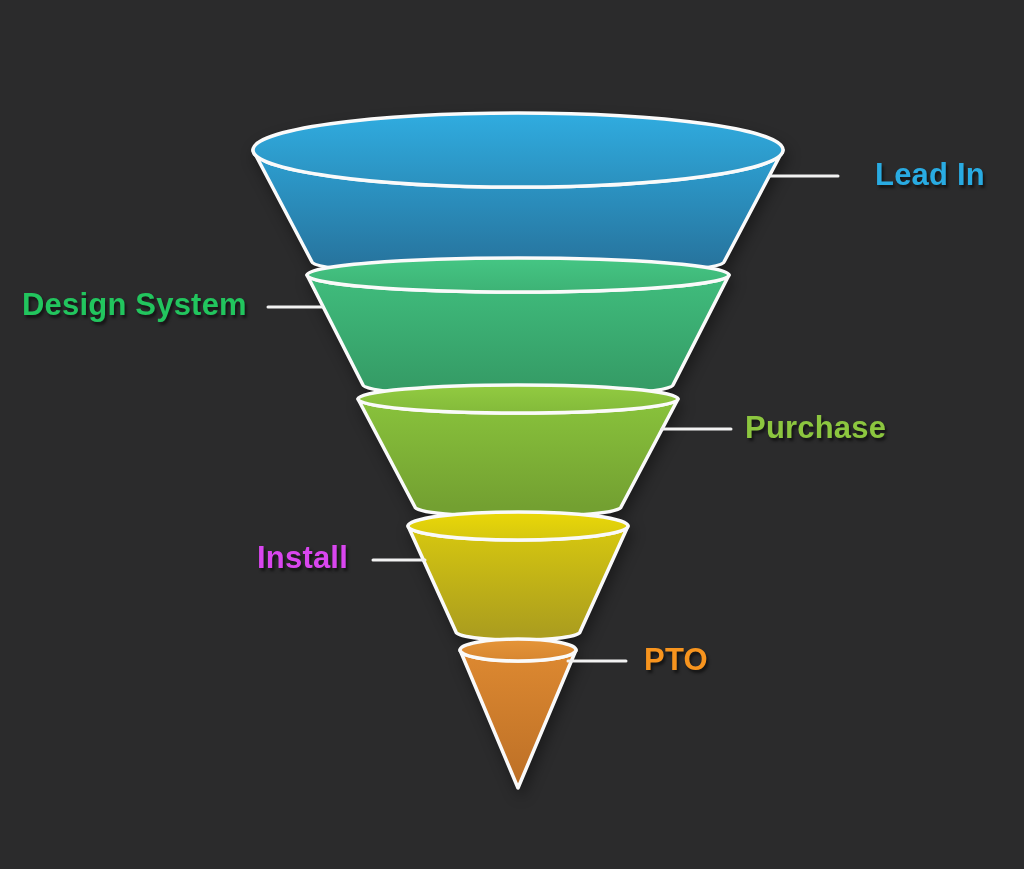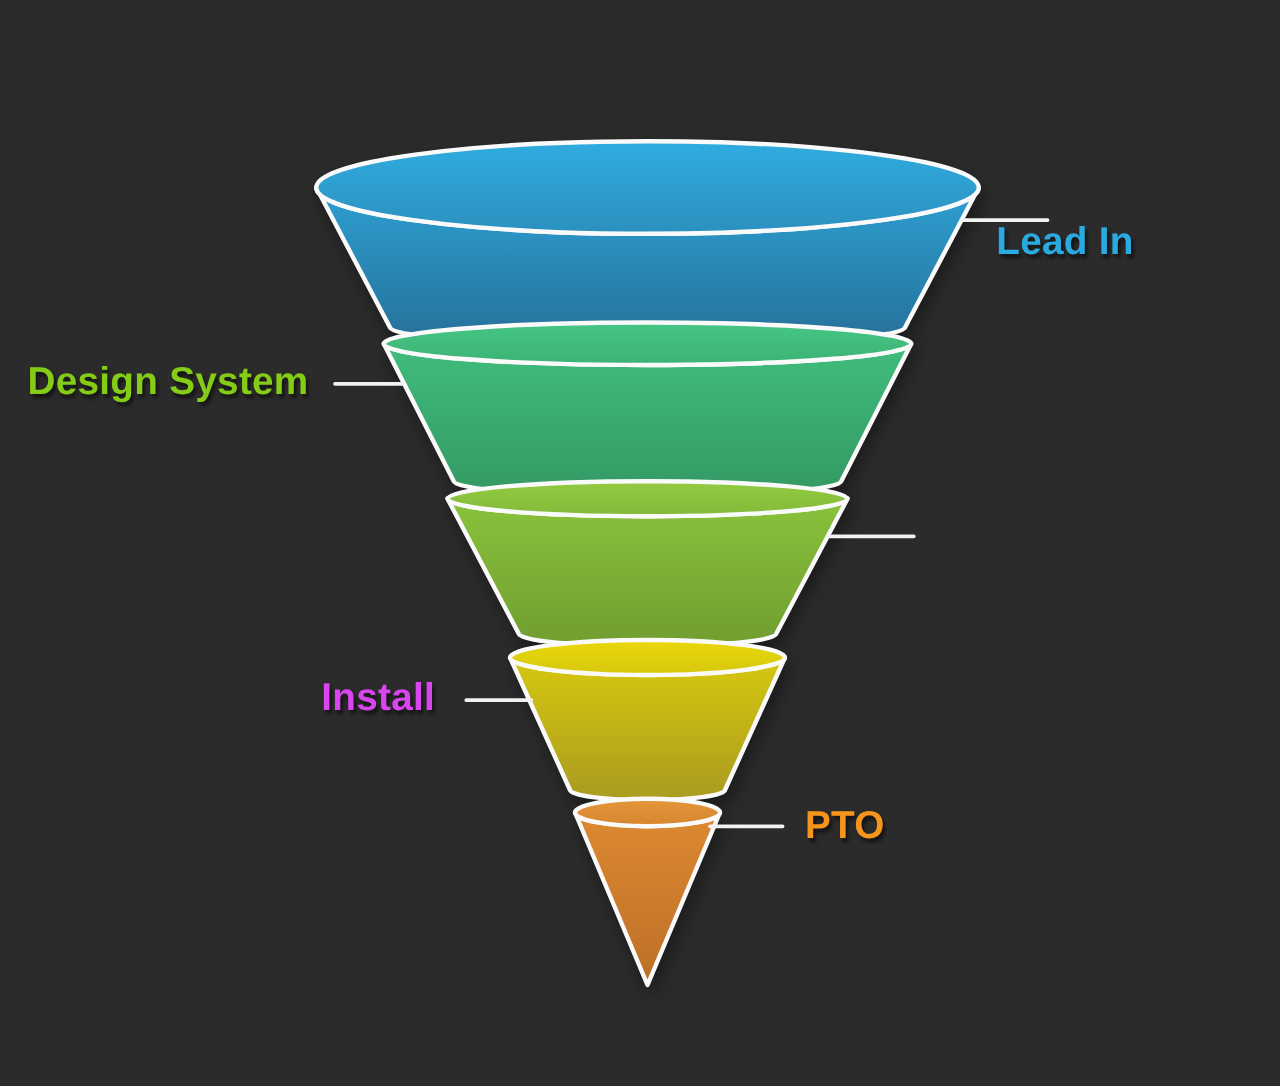--- a/index.html
+++ b/index.html
@@ -16,21 +16,21 @@
   .leader{stroke:#F2F2F2;stroke-width:3;stroke-linecap:round;}
   .stage-label{
     position:absolute;
     transform:translateY(-52%);
     font-size:31px;
     font-weight:bold;
     letter-spacing:0.2px;
     white-space:nowrap;
     text-shadow:2px 3px 3px rgba(0,0,0,0.55);
   }
-  .label-0{left:797px;top:176px;margin-top:18px;}
+  .label-0{left:875px;top:176px;}
   .label-1{left:22px; top:306px;}
   .label-2{left:745px;top:429px;}
   .label-3{left:257px;top:559px;}
   .label-4{left:644px;top:661px;}
 </style>
 </head>
 <body>
 
 <div class="canvas">
 
@@ -92,17 +92,18 @@
     <g>
       <line class="leader" x1="770" y1="176" x2="838" y2="176"></line>
       <line class="leader" x1="268" y1="307" x2="322" y2="307"></line>
       <line class="leader" x1="662" y1="429" x2="731" y2="429"></line>
       <line class="leader" x1="373" y1="560" x2="425" y2="560"></line>
       <line class="leader" x1="568" y1="661" x2="626" y2="661"></line>
     </g>
   </svg>
 
   <div class="stage-label label-0" style="color: rgb(41, 171, 226);">Lead In</div>
-  <div class="stage-label label-1" style="color: #84cc16;">Design System</div>
+  <div class="stage-label label-1" style="color: #22c55e;">Design System</div>
+  <div class="stage-label label-2" style="color: rgb(140, 198, 63);">Purchase</div>
   <div class="stage-label label-3" style="color: #d946ef;">Install</div>
   <div class="stage-label label-4" style="color: rgb(247, 148, 30);">PTO</div>
 
 </div>
 
 </body></html>

